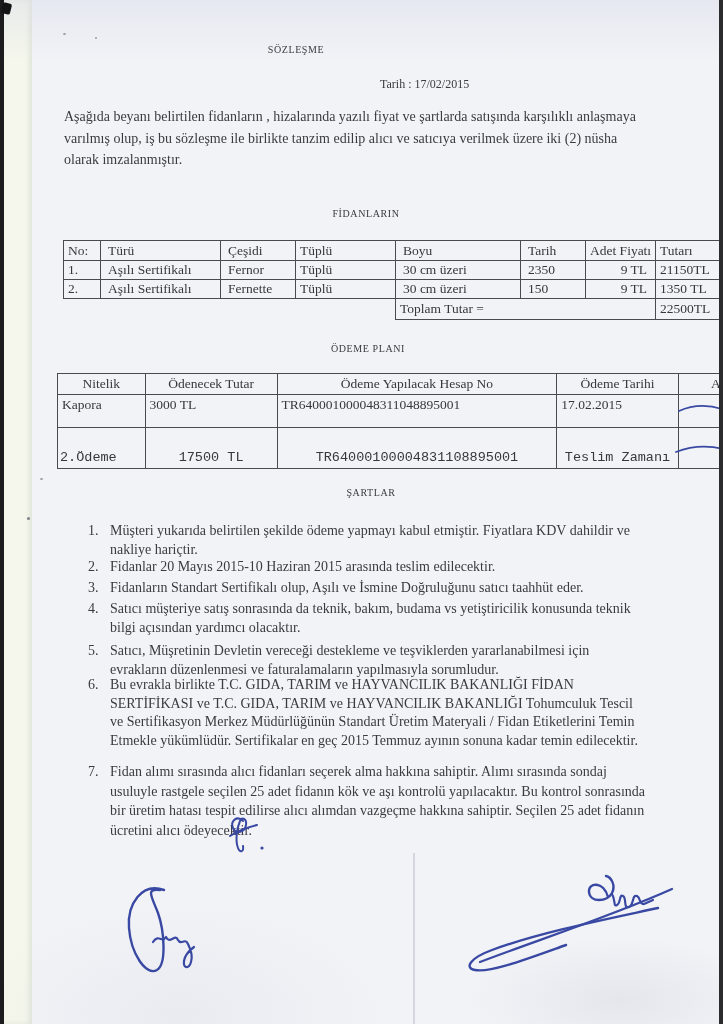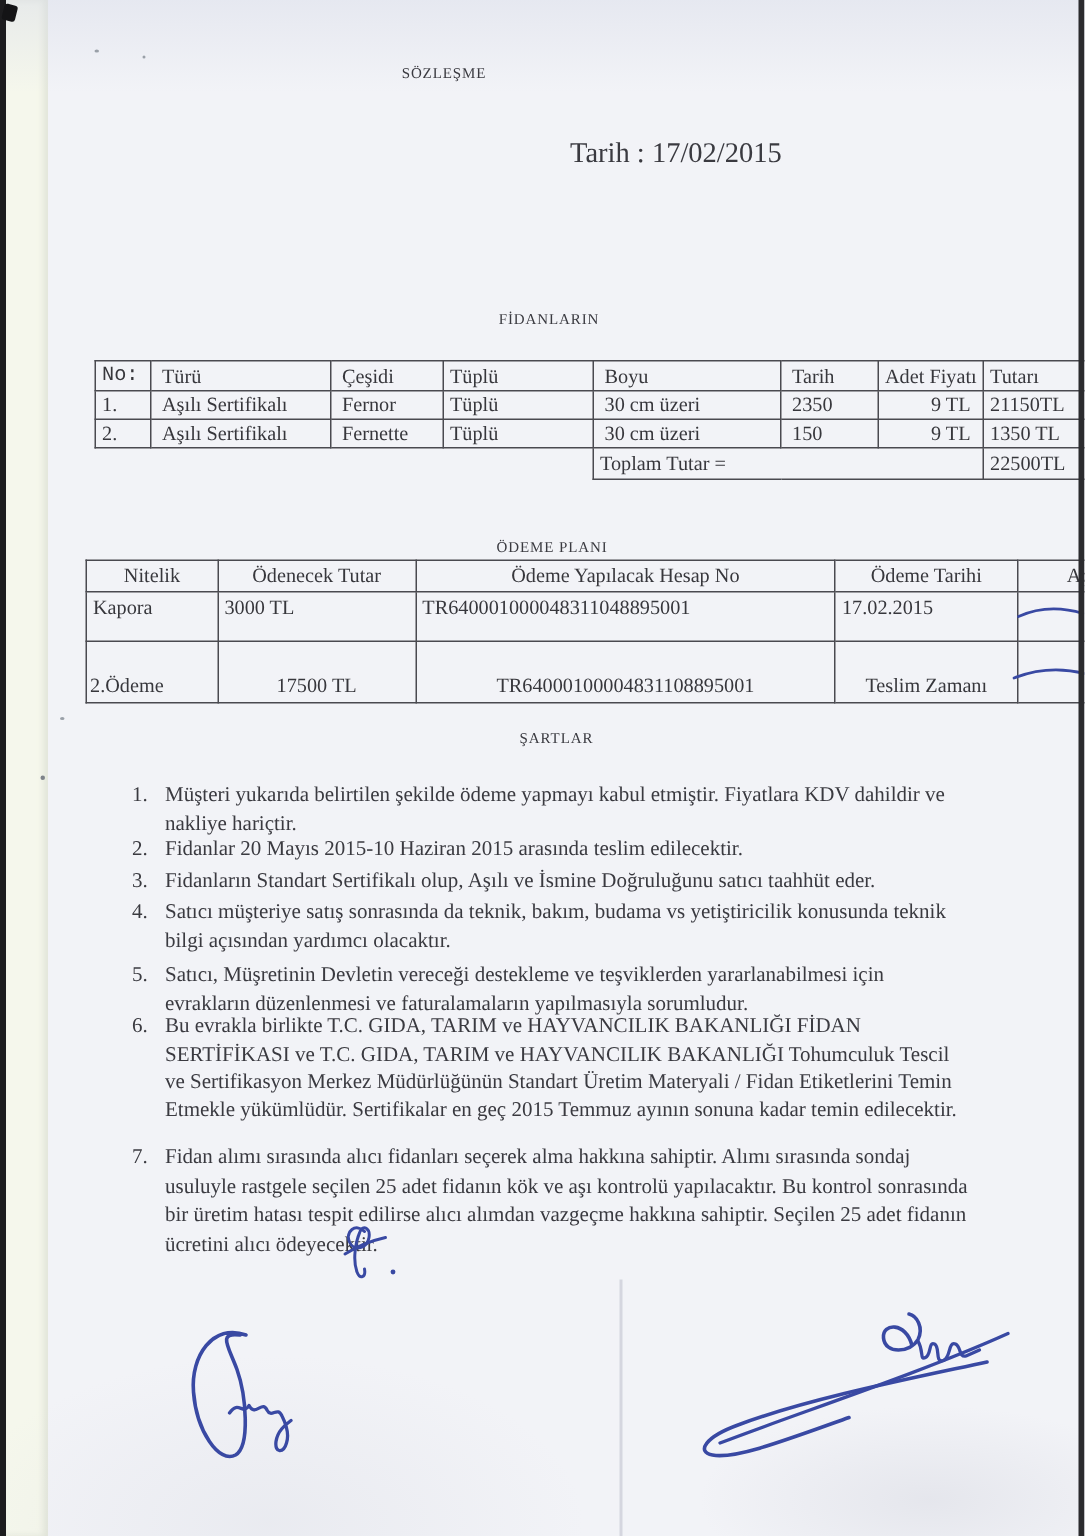--- a/index.html
+++ b/index.html
@@ -34,21 +34,21 @@
   table{border-collapse:collapse;table-layout:fixed;font-size:13.5px;color:#37373c;}
   td,th{border:1.5px solid #4a4a50;padding:0 4px;font-weight:normal;overflow:hidden;white-space:nowrap;}
   .t1 td,.t1 th{height:18px;line-height:16px;}
   .t1 .hrow th{height:19px;}
   .pad-l{text-align:left;padding-left:7px;}
   .cen{text-align:left;}
   .rgt{text-align:right;padding-right:8px;}
   .noborder{border:none;background:transparent;}
   .t2 th{height:20px;line-height:18px;text-align:center;}
   .t2 .r1 td{height:30px;vertical-align:top;padding-top:2px;}
-  .t2 .r2 td{height:37px;vertical-align:bottom;padding-bottom:3px;text-align:center;}
+  .t2 .r2 td{height:37px;vertical-align:bottom;padding-bottom:3px;text-align:center;font-family:Liberation Mono, monospace;}
   .t2 .r2 td.first{text-align:left;padding-left:2px;}
 
   .term-item{font-size:14px;}
   .term-num{position:absolute;width:18px;text-align:left;}
   .term-text{position:absolute;left:22px;width:594px;white-space:pre-line;}
   .lh19{line-height:19px;}
   .lh185{line-height:18.5px;}
   .lh195{line-height:19.5px;}
 
   svg{display:block;}
@@ -64,37 +64,40 @@
   <div class="abs strip-right"></div>
   <div class="abs corner-blob"></div>
   <div class="abs shade"></div>
   <div class="abs fold-line"></div>
   <div class="abs speck" style="left:63px;top:33px;width:3px;height:2px;"></div>
   <div class="abs speck" style="left:95px;top:37px;width:2px;height:2px;"></div>
   <div class="abs speck" style="left:40px;top:478px;width:3px;height:2px;"></div>
   <div class="abs speck" style="left:27px;top:517px;width:3px;height:3px;background:#7d8289;"></div>
 
   <div class="abs content doc-title" style="left:296px;top:44px;">SÖZLEŞME</div>
-  <div class="abs content" style="left:380px;top:92px;font-size:19px;">Tarih : 17/02/2015</div>
+  <div class="abs content" style="left:380px;top:77px;font-size:12px;">Tarih : 17/02/2015</div>
+  <div class="abs content body-text intro" style="left:64px;top:106px;">Aşağıda beyanı belirtilen fidanların , hizalarında yazılı fiyat ve şartlarda satışında karşılıklı anlaşmaya
+varılmış olup, iş bu sözleşme ile birlikte tanzim edilip alıcı ve satıcıya verilmek üzere iki (2) nüsha
+olarak imzalanmıştır.</div>
 
   <div class="abs content doc-title" style="left:366px;top:208px;">FİDANLARIN</div>
   <table class="abs content t1" style="left:63px;top:240px;width:682px;">
     <colgroup>
       <col style="width:37px">
         <col style="width:120px">
         <col style="width:75px">
         <col style="width:100px">
       <col style="width:125px">
         <col style="width:65px">
         <col style="width:70px">
         <col style="width:90px">
     </colgroup>
     <tbody>
         <tr class="hrow">
-      <th class="pad-l" style="padding-left:4px;font-family:Liberation Mono, monospace;">No:</th>
+      <th class="pad-l" style="padding-left:4px;">No:</th>
       <th class="pad-l">Türü</th>
       <th class="pad-l">Çeşidi</th>
       <th class="cen">Tüplü</th>
       <th class="pad-l">Boyu</th>
       <th class="pad-l">Tarih</th>
       <th class="cen">Adet Fiyatı</th>
       <th class="cen">Tutarı</th>
     </tr>
     <tr>
       <td class="pad-l" style="padding-left:4px;">1.</td>
@@ -120,21 +123,21 @@
       <td class="noborder"></td>
       <td class="noborder"></td>
       <td class="noborder"></td>
       <td class="noborder"></td>
       <td colspan="3" class="cen" style="height:20px;">Toplam Tutar =</td>
       <td class="cen" style="height:20px;">22500TL</td>
     </tr>
   </tbody>
     </table>
 
-  <div class="abs content doc-title" style="left:368px;top:360px;">ÖDEME PLANI</div>
+  <div class="abs content doc-title" style="left:368px;top:343px;">ÖDEME PLANI</div>
   <table class="abs content t2" style="left:57px;top:373px;width:740px;">
     <colgroup>
       <col style="width:83px">
         <col style="width:125px">
         <col style="width:265px">
         <col style="width:115px">
         <col style="width:112px">
     </colgroup>
     <tbody>
         <tr>

